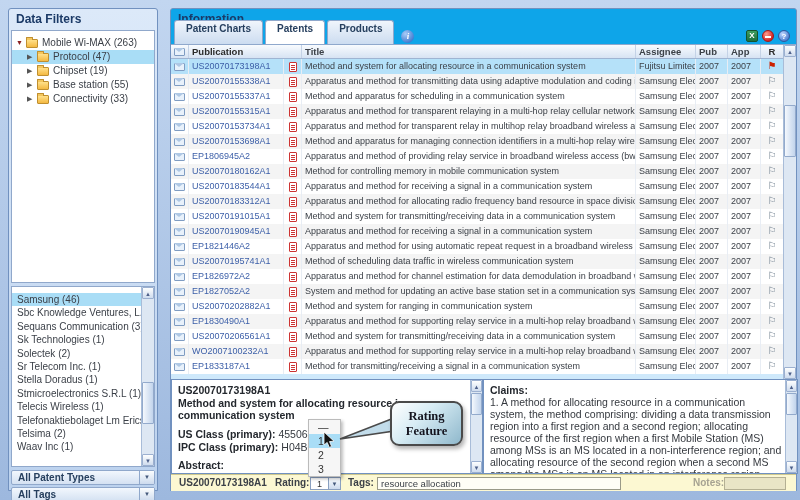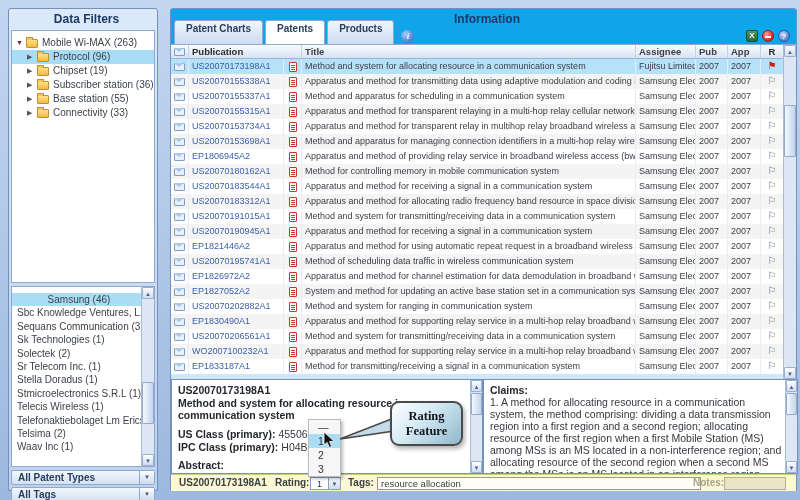--- a/index.html
+++ b/index.html
@@ -10,42 +10,42 @@
     position: relative;
     color:#333;
   }
 
   
   .panel{position:absolute;top:8px;border:1px solid #7191bf;
     background:linear-gradient(#dcE9f9,#bcd2ee);border-radius:3px 3px 0 0;}
   #left-panel{left:8px;width:150px;height:483px;}
   #main-panel{left:170px;width:627px;height:483px;background:#0ea5e9;}
   .panel-title{height:20px;line-height:20px;padding-left:7px;font-size:12px;
-    font-weight:bold;color:#1b3a67;text-align:center;}
+    font-weight:bold;color:#1b3a67;}
 
   
   .tree-box{position:absolute;left:2px;top:21px;width:144px;height:253px;
     background:#fff;border:1px solid #90a8cb;font-size:10px;color:#3a3f47;overflow:hidden;}
   .tree-row{height:14px;line-height:14px;white-space:nowrap;display:flex;align-items:center;padding-left:4px;}
   .tree-row.child{padding-left:15px;}
   .tree-row.selected{background:#a9ddf6;}
   .tree-box .pad-top{height:5px;}
   .tw{display:inline-block;width:9px;font-size:7px;color:#555;flex:0 0 9px;}
   .tw.root{color:#8b2020;}
   .folder-icon{display:inline-block;width:12px;height:9px;margin:0 4px 0 1px;flex:0 0 12px;
     background:linear-gradient(#ffe08a,#f4b942);border:1px solid #c08f2f;border-radius:1px;position:relative;}
   .folder-icon::before{content:"";position:absolute;top:-3px;left:-1px;width:5px;height:2px;
     background:#f4c75e;border:1px solid #c08f2f;border-bottom:none;border-radius:1px 1px 0 0;}
 
   
   .list-box{position:absolute;left:2px;top:277px;width:144px;height:181px;
     background:#fff;border:1px solid #90a8cb;overflow:hidden;}
   .list-items{position:absolute;left:0;top:6px;right:13px;bottom:0;font-size:10px;color:#3a3f47;}
   .list-item{height:13.4px;line-height:13.4px;padding-left:5px;white-space:nowrap;overflow:hidden;}
-  .list-item.selected{background:#a9ddf6;text-align:center;}
+  .list-item.selected{background:#a9ddf6;}
 
   
   .vscroll{position:absolute;width:13px;background:#dde7f3;border-left:1px solid #a8bcd8;}
   .vs-btn{position:absolute;left:0;right:0;height:12px;line-height:12px;text-align:center;
     font-size:6px;color:#4d608a;background:linear-gradient(#fdfefe,#cfdcee);
     border:1px solid #9cb0d0;border-radius:1px;}
   .vs-btn.up{top:0;}
   .vs-btn.down{bottom:0;}
   .vs-thumb{position:absolute;left:0;right:0;background:linear-gradient(90deg,#f4f8fd,#c2d4ec);
     border:1px solid #93aacc;border-radius:1px;}
@@ -127,21 +127,21 @@
   .bottom-bar{position:absolute;left:0;right:0;top:465px;height:17px;background:#fcf8d2;
     border-top:1px solid #cfc98f;font-size:10px;line-height:16px;}
   .bb-pub{position:absolute;left:8px;font-weight:bold;color:#3c4148;}
   .bb-rating-label{position:absolute;left:104px;font-weight:bold;color:#3c4148;}
   .bb-combo{position:absolute;left:139px;top:2px;width:19px;height:13px;background:#fff;
     border:1px solid #8aa0c0;text-align:center;line-height:12px;font-size:9px;}
   .bb-combo-btn{position:absolute;left:157px;top:2px;width:13px;height:13px;
     background:linear-gradient(#fbfdfe,#cddbee);border:1px solid #8aa0c0;
     font-size:6px;line-height:12px;text-align:center;color:#44597c;}
   .bb-tags-label{position:absolute;left:177px;font-weight:bold;color:#3c4148;}
-  .bb-tags-input{position:absolute;left:206px;top:2px;width:324px;height:13px;background:#fffef6;
+  .bb-tags-input{position:absolute;left:206px;top:2px;width:244px;height:13px;background:#fffef6;
     border:1px solid #9a9a88;font-size:9.5px;padding:0 3px;color:#3c4148;
     font-family:"Liberation Sans",sans-serif;}
   .bb-notes-label{position:absolute;left:522px;font-weight:bold;color:#a6a392;}
   .bb-notes-input{position:absolute;left:553px;top:2px;width:62px;height:13px;background:#e9e5c6;
     border:1px solid #b4b093;}
 
   
   .dd-list{position:absolute;left:137px;top:410px;width:33px;background:#f6f6f6;
     border:1px solid #bbb;box-shadow:2px 2px 3px rgba(0,0,0,.25);z-index:5;font-size:10.5px;}
   .dd-item{height:14px;line-height:14px;padding-left:9px;color:#333;}
@@ -167,31 +167,26 @@
     <div class="pad-top"></div>
     <div class="tree-row">
       <span class="tw root">▼</span>
       <span class="folder-icon"></span>
       <span>Mobile Wi-MAX (263)</span>
     </div>
     <div>
         <div class="tree-row child selected active">
     <span class="tw">▶</span>
     <span class="folder-icon"></span>
-    <span>Protocol (96)</span>
+    <span>Protocol (47)</span>
   </div>
         <div class="tree-row child">
     <span class="tw">▶</span>
     <span class="folder-icon"></span>
     <span>Chipset (19)</span>
-  </div>
-        <div class="tree-row child">
-    <span class="tw">▶</span>
-    <span class="folder-icon"></span>
-    <span>Subscriber station (36)</span>
   </div>
         <div class="tree-row child">
     <span class="tw">▶</span>
     <span class="folder-icon"></span>
     <span>Base station (55)</span>
   </div>
         <div class="tree-row child">
     <span class="tw">▶</span>
     <span class="folder-icon"></span>
     <span>Connectivity (33)</span>

